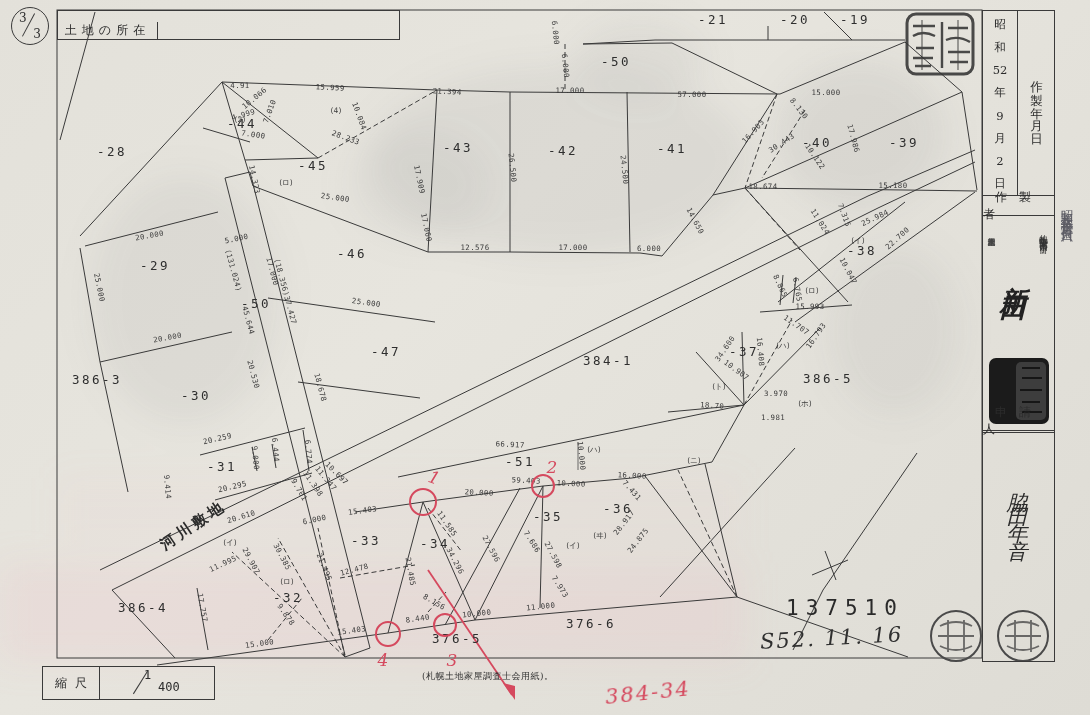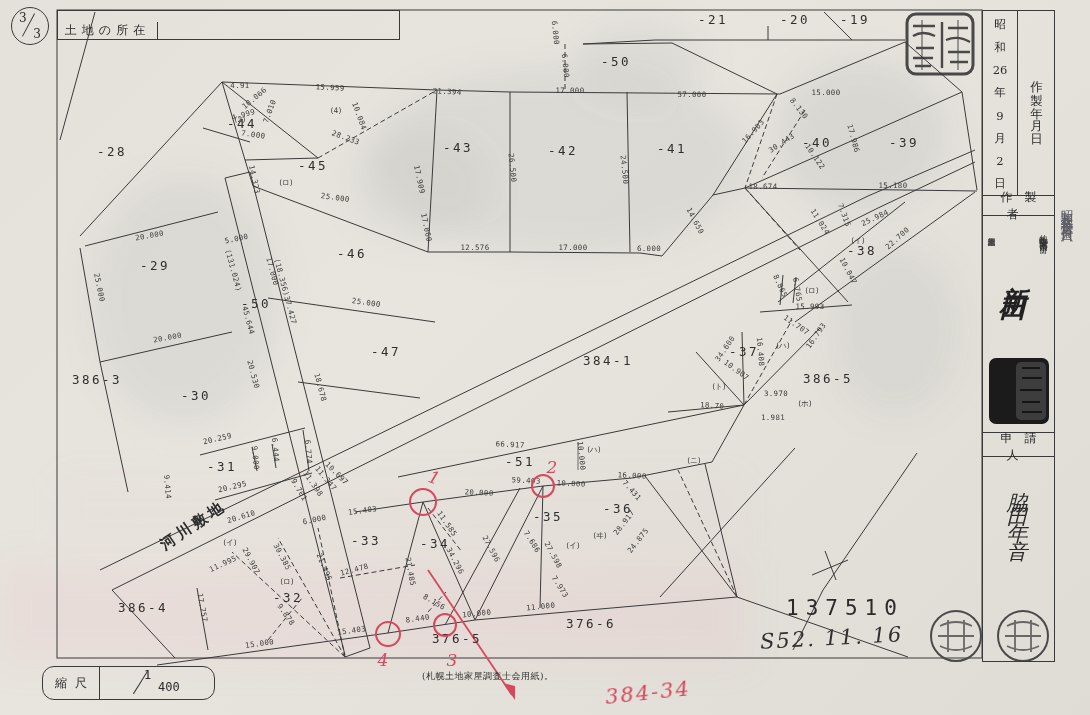--- a/index.html
+++ b/index.html
@@ -35,36 +35,36 @@
     font:bold 15px "DejaVu Serif",serif;letter-spacing:3px;}
   
   .panel{left:982px;top:10px;width:71px;height:650px;border:1.8px solid #3a3a3a;border-left-width:1.8px;}
   .prow{position:absolute;left:0;width:100%;box-sizing:border-box;}
   .datecol{top:0;height:185px;border-bottom:1.4px solid #3a3a3a;display:flex;}
   .datecol .dvals{width:34px;border-right:1.2px solid #3a3a3a;display:flex;flex-direction:column;
      align-items:center;justify-content:space-between;padding:6px 0 4px;font:11.5px "DejaVu Serif",serif;}
   .datecol .dlab{flex:1;display:flex;align-items:center;justify-content:center;}
   .datecol .dlab span{writing-mode:vertical-rl;font:12.5px "DejaVu Serif",serif;letter-spacing:13px;}
   .hband{height:20px;display:flex;align-items:center;justify-content:center;
-     font:12px "DejaVu Serif",serif;letter-spacing:12px;border-bottom:1.4px solid #3a3a3a;text-indent:12px;text-align:center;}
+     font:12px "DejaVu Serif",serif;letter-spacing:12px;border-bottom:1.4px solid #3a3a3a;text-indent:12px;}
   .hband1{top:185px;}
   .makerbox{top:205px;height:217px;border-bottom:1.4px solid #3a3a3a;}
-  .hband2{top:426px;}
+  .hband2{top:400px;}
   .applbox{top:442px;height:206px;}
   .maker-title{position:absolute;left:3px;top:16px;writing-mode:vertical-rl;font:7.5px "DejaVu Sans",sans-serif;color:#444;}
   .maker-addr{position:absolute;right:4px;top:12px;writing-mode:vertical-rl;font:8.5px "DejaVu Serif",serif;color:#333;letter-spacing:1px;}
   .maker-name{position:absolute;left:12px;top:48px;writing-mode:vertical-rl;
      font:italic bold 27px "DejaVu Serif",serif;color:#222;letter-spacing:10px;}
   .appl-name{position:absolute;left:20px;top:22px;writing-mode:vertical-rl;
      font:italic 21px "DejaVu Serif",serif;color:#2b2b2b;letter-spacing:16px;}
   
   .stampdate{left:1058px;top:200px;height:170px;writing-mode:vertical-rl;
      font:12.5px "DejaVu Serif",serif;color:#4e4e58;letter-spacing:2px;opacity:.9;}
   
-  .scalebox{left:42px;top:666px;width:171px;height:32px;display:flex;background:transparent;border-radius:12px;}
+  .scalebox{left:42px;top:666px;width:171px;height:32px;display:flex;background:transparent;}
   .scalebox .lab{width:56px;border-right:1.6px solid #3a3a3a;display:flex;align-items:center;
      justify-content:center;font:12px "DejaVu Serif",serif;letter-spacing:8px;text-indent:8px;}
   .scalebox .val{flex:1;position:relative;font:12px "DejaVu Sans Mono",monospace;}
   .scalebox .num{position:absolute;left:44px;top:1px;}
   .scalebox .den{position:absolute;left:58px;top:13px;}
   .scalebox .sl{position:absolute;left:40px;top:2px;width:1.3px;height:27px;background:#3a3a3a;transform:rotate(32deg);}
   .papernote{left:408px;top:670px;width:220px;font:9px "DejaVu Serif",serif;color:#333;letter-spacing:.5px;margin-left:14px;}
   .docnum{left:786px;top:596px;font:21px "DejaVu Sans Mono",monospace;letter-spacing:7px;color:#2a2a2a;}
   .hwdate{left:760px;top:626px;font:italic 21px "DejaVu Serif",serif;color:#2f2f2f;transform:rotate(-3deg);letter-spacing:2px;}
 </style>
@@ -407,21 +407,21 @@
 
 <div class="ov box hdr">
   <div class="lab">土地の所在</div>
 </div>
 
 <div class="ov box panel">
   <div class="prow datecol">
     <div class="dvals">
       <span>昭</span>
       <span>和</span>
-      <span>26</span>
+      <span>52</span>
       <span>年</span>
       <span>9</span>
       <span>月</span>
       <span>2</span>
       <span>日</span>
     </div>
     <div class="dlab">
           <span>作製年月日</span>
         </div>
   </div>

